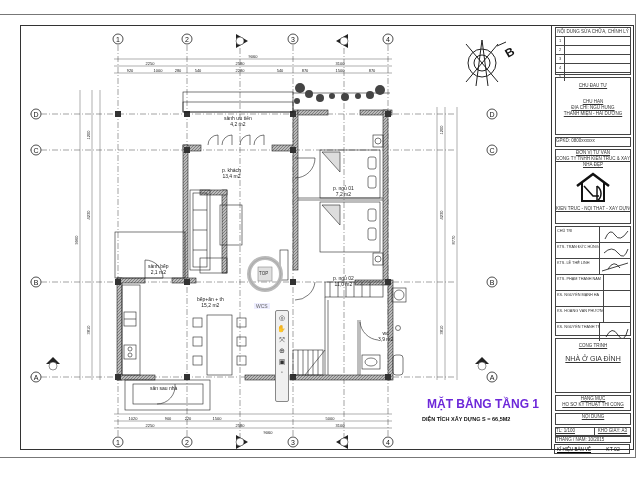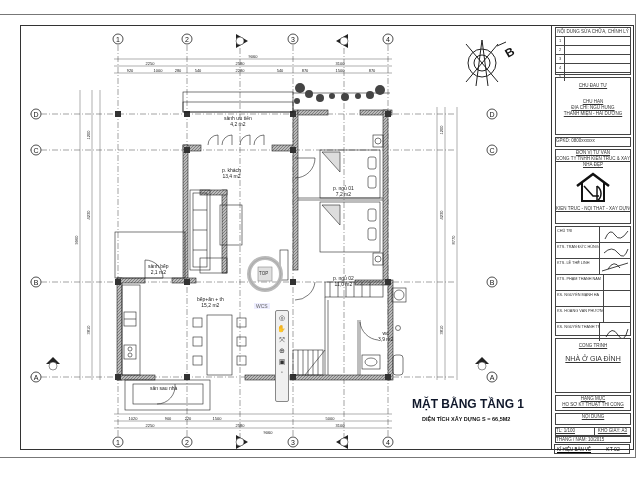--- a/index.html
+++ b/index.html
@@ -11,21 +11,21 @@
   .tb{position:absolute;left:551px;top:25px;width:83px;height:425px;border-left:1px solid #333;box-sizing:border-box;}
   .tb .cell{position:absolute;left:3px;width:76px;border:1px solid #444;box-sizing:border-box;font-size:4px;color:#333;text-align:center;}
   .tb .t{font-size:4.5px;line-height:6px;color:#333;text-decoration:underline;white-space:nowrap;overflow:hidden;}
   .tb .t.plain{text-decoration:none;}
   .tb .big{font-size:7px;text-decoration:underline;}
   .rev-row{display:flex;height:8px;border-top:1px solid #444;font-size:4px;line-height:8px;}
   .rev-row span:first-child{width:8px;border-right:1px solid #444;text-align:center;}
   .sign-row{display:flex;height:19px;border-top:1px solid #444;}
   .sign-row .l{width:46px;border-right:1px solid #444;font-size:3.8px;line-height:9px;text-align:left;padding-left:1px;white-space:nowrap;overflow:hidden;}
   .sign-row .r{flex:1;position:relative;}
-  .title-main{position:absolute;left:412px;top:397px;font-size:12px;font-weight:bold;color:#0f172a;letter-spacing:0px;}
+  .title-main{position:absolute;left:427px;top:397px;font-size:12px;font-weight:bold;color:#6d28d9;letter-spacing:0px;}
   .title-sub{position:absolute;left:422px;top:416px;font-size:5.5px;font-weight:bold;color:#111;}
   .room-label{position:absolute;font-size:5px;color:#222;text-align:center;line-height:6px;white-space:nowrap;}
   .viewcube{position:absolute;left:246px;top:255px;width:38px;height:38px;}
   .wcs{position:absolute;left:254px;top:303px;font-size:5px;color:#666;background:#eef;padding:0 2px;}
   .navbar{position:absolute;left:275px;top:310px;width:14px;height:92px;background:#f0f0f0;border:1px solid #888;border-radius:2px;box-sizing:border-box;}
   .navbar .nb{width:10px;height:9px;margin:2px auto 1px;font-size:7px;line-height:9px;text-align:center;color:#333;}
 </style>
 </head>
 <body>
 

